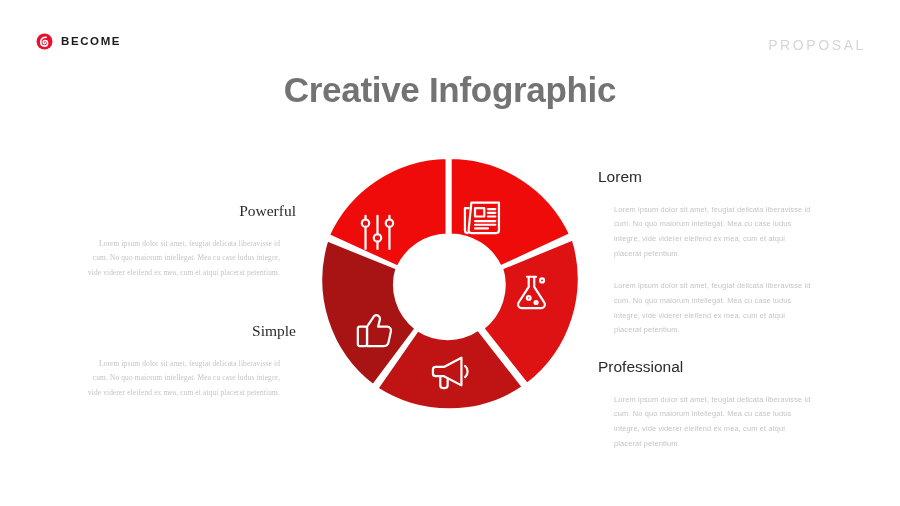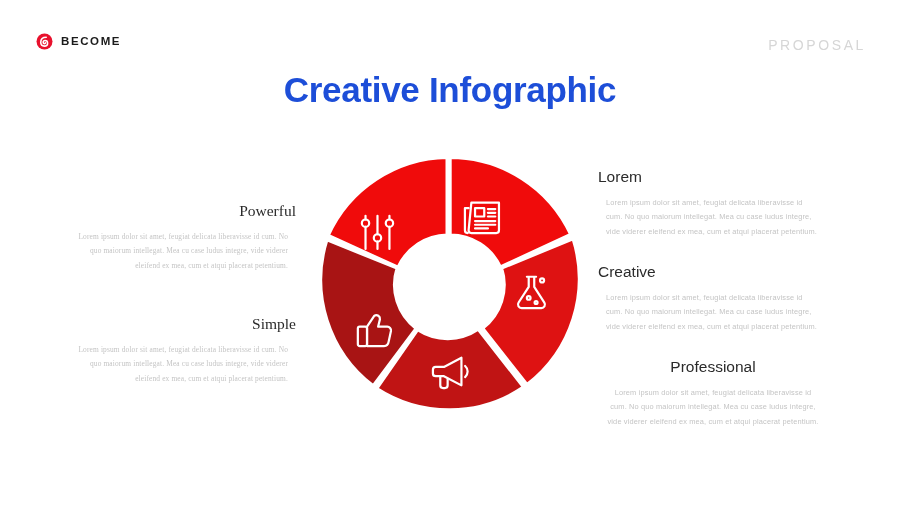--- a/index.html
+++ b/index.html
@@ -54,21 +54,21 @@
 
   
   .page-title {
     position: absolute;
     top: 68px;
     left: 0;
     width: 900px;
     text-align: center;
     font-size: 35px;
     font-weight: bold;
-    color: #1d4ed8;
+    color: #737373;
     letter-spacing: -0.3px;
     line-height: 1.25;
   }
 
   
   .donut-wrap {
     position: absolute;
     left: 312px;
     top: 152px;
     width: 275px;
@@ -83,34 +83,34 @@
     width: 230px;
   }
   .block h3 {
     margin: 0 0 9px 0;
     font-size: 15.5px;
     font-weight: normal;
     color: #2b2b2b;
     line-height: 1.2;
   }
   .block p {
-    margin: 8px;
+    margin: 16px;
     font-size: 7.4px;
     line-height: 2.0;
     color: #c4c4c4;
     letter-spacing: 0.15px;
   }
   .block.left { text-align: right; font-family: Liberation Serif, serif; }
   .block.right { text-align: left; }
 
   #block-powerful { left: 66px; top: 202px; }
-  #block-simple   { left: 66px; top: 315px; }
+  #block-simple   { left: 66px; top: 322px; }
   #block-useful       { left: 598px; top: 168px; }
   #block-creative     { left: 598px; top: 263px; }
-  #block-professional { left: 598px; top: 358px; text-align: center; }
+  #block-professional { left: 598px; top: 358px; }
 </style>
 </head>
 <body>
 
 <div class="header">
 
   <div class="logo">
     <span>
       <svg class="logo-mark" viewBox="0 0 34 34" xmlns="http://www.w3.org/2000/svg">
         <circle cx="17" cy="17" r="16" fill="#E8112D"></circle>
@@ -190,20 +190,19 @@
   <h3>Simple</h3>
   <p>Lorem ipsum dolor sit amet, feugiat delicata liberavisse id cum. No quo maiorum intellegat. Mea cu case ludus integre, vide viderer eleifend ex mea, cum et atqui placerat petentium.</p>
 </div>
 
 <div class="block right" id="block-useful">
   <h3>Lorem</h3>
   <p>Lorem ipsum dolor sit amet, feugiat delicata liberavisse id cum. No quo maiorum intellegat. Mea cu case ludus integre, vide viderer eleifend ex mea, cum et atqui placerat petentium.</p>
 </div>
 
 <div class="block right" id="block-creative">
-  <h3>Creative</h3>
   <p>Lorem ipsum dolor sit amet, feugiat delicata liberavisse id cum. No quo maiorum intellegat. Mea cu case ludus integre, vide viderer eleifend ex mea, cum et atqui placerat petentium.</p>
 </div>
 
 <div class="block right" id="block-professional">
   <h3>Professional</h3>
   <p>Lorem ipsum dolor sit amet, feugiat delicata liberavisse id cum. No quo maiorum intellegat. Mea cu case ludus integre, vide viderer eleifend ex mea, cum et atqui placerat petentium.</p>
 </div>
 
 </body></html>

